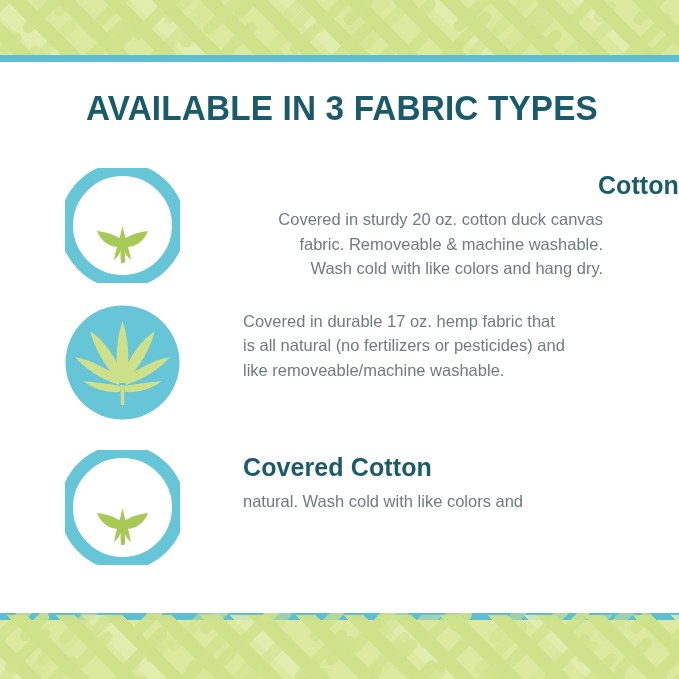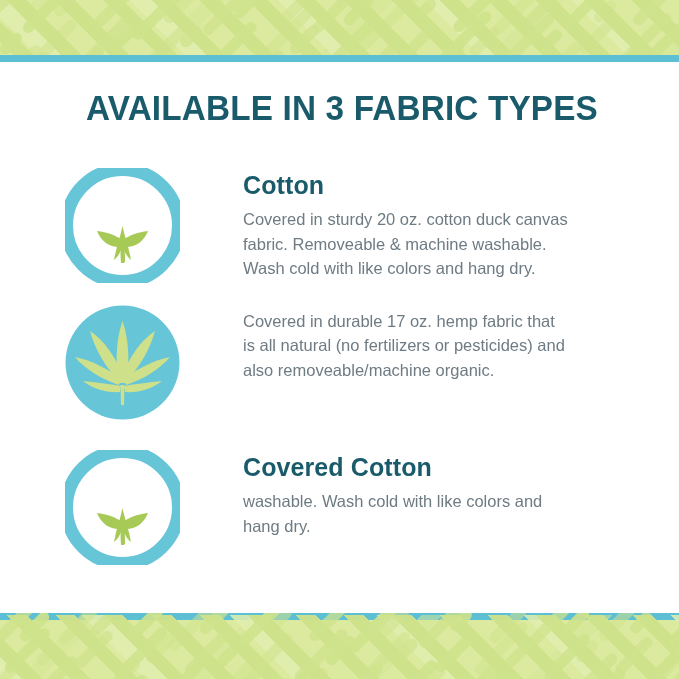--- a/index.html
+++ b/index.html
@@ -80,21 +80,21 @@
     color:#1a5b6b;
     font-family:"Liberation Sans", sans-serif;
     white-space:nowrap;
     transform:scaleX(0.95);
     transform-origin:left center;
   }
 
   
   .rows{position:absolute;left:0;top:168px;width:679px;}
   .row{position:relative;display:flex;align-items:flex-start;}
-  .row-cotton{height:137px;}
+  .row-cotton{height:137px;text-align:right;}
   .row-hemp{height:145px;}
   .row-organic{height:150px;}
 
   .icon-wrap{
     width:115px;height:115px;
     margin-left:65px;
     flex:0 0 115px;
     position:relative;
   }
   .icon-svg{display:block;width:115px;height:115px;}
@@ -247,21 +247,21 @@
             <path d="M97 76 C 87 84, 73 88, 60 87 L 59 81 C 71 79, 85 77, 97 76 Z"></path>
 
             <path d="M55.5 80 L 59.5 80 L 59 100 L 56 100 Z"></path>
           </g>
         </svg>
       </div>
       <div class="txt">
         <p class="body">
             <span>Covered in durable 17 oz. hemp fabric that</span>
             <span>is all natural (no fertilizers or pesticides) and</span>
-            <span>also removeable/machine organic.</span>
+            <span>like removeable/machine washable.</span>
           </p>
       </div>
     </div>
 
     <div class="row row-organic">
       <div class="icon-wrap">
         <svg class="icon-svg" viewBox="0 0 115 115">
           <circle cx="57.5" cy="57.5" r="56" fill="none" stroke="#67c5d8" stroke-width="13"></circle>
           <g>
             <circle cx="57.5" cy="36" r="20" fill="#ffffff"></circle>
@@ -273,22 +273,21 @@
           </g>
           <path d="M57.5 58 C 55 70, 51 80, 49 92 C 54 88, 57 82, 57.5 74 C 58 82, 61 88, 66 92 C 64 80, 60 70, 57.5 58 Z" fill="#a6ca55"></path>
           <path d="M57.5 72 C 50 67, 42 64, 32 63 C 36 74, 46 80, 56 79 Z" fill="#a6ca55"></path>
           <path d="M57.5 72 C 65 67, 73 64, 83 63 C 79 74, 69 80, 59 79 Z" fill="#a6ca55"></path>
           <path d="M57.5 62 C 55.5 74, 55 84, 56 95 C 58 95, 59.5 95, 60 94 C 60 83, 59.5 73, 57.5 62 Z" fill="#a6ca55"></path>
         </svg>
       </div>
       <div class="txt">
         <p class="heading">Covered Cotton</p>
         <p class="body">
-            <span>washable. Wash cold with like colors and</span>
-            <span>hang dry.</span>
+            <span>natural. Wash cold with like colors and</span>
           </p>
       </div>
     </div>
 
   </div>
 
   <div class="band band-bottom">
     <div class="band-rule"></div>
     <div class="band-fill"></div>
     <div class="band-pattern"></div>

